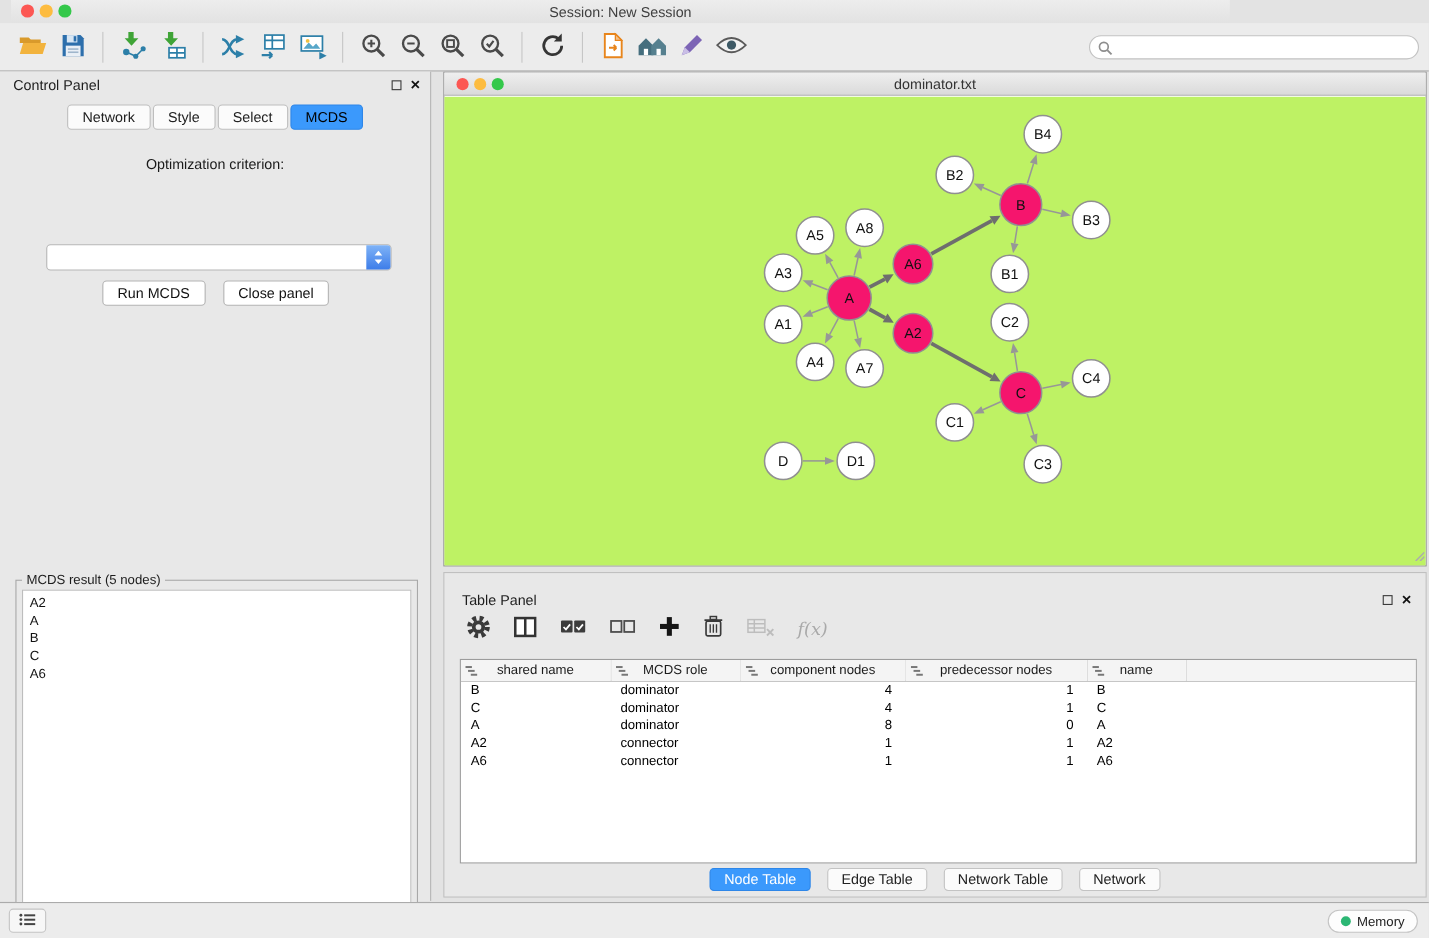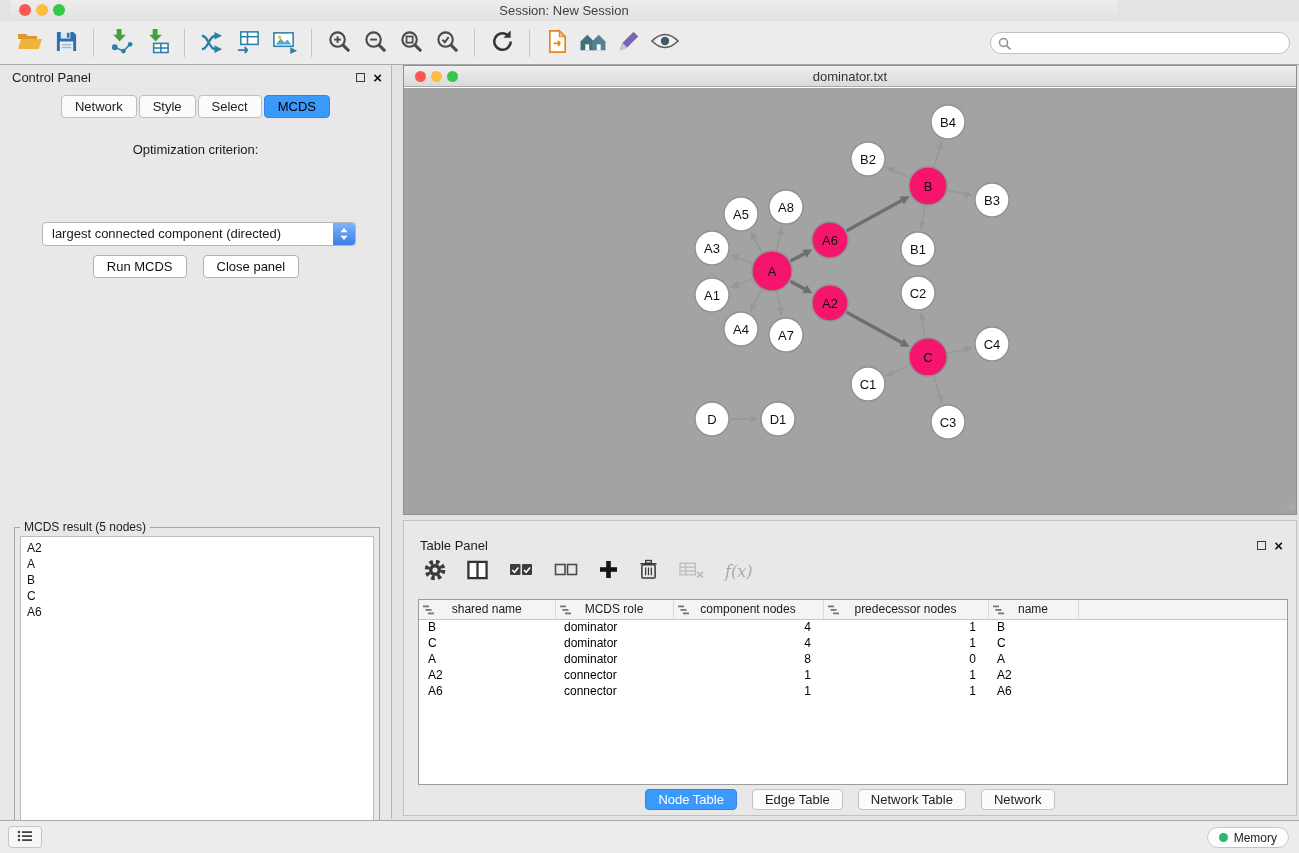--- a/index.html
+++ b/index.html
@@ -50,21 +50,21 @@
   .groupbox{position:absolute;left:14px;top:462px;width:366px;height:338px;border:1px solid #A8A8A8;background:#E8E8E8;}
   .groupbox-legend{position:absolute;top:-8px;left:5px;background:#E8E8E8;padding:0 4px;font-size:12px;color:#1c1c1c;}
   .mcds-list{position:absolute;left:5px;top:8px;right:5px;bottom:5px;background:#fff;border:1px solid #BDBDBD;padding:3px 6px;font-size:12px;line-height:16px;color:#111;overflow:auto;}
 
   
   .net-window{position:absolute;left:403px;top:65px;width:894px;height:450px;background:#fff;border:1px solid #8F8F8F;}
   .net-titlebar{position:relative;height:21px;background:linear-gradient(#EFEFEF,#DADADA);border-bottom:1px solid #A8A8A8;}
   .net-titlebar .title{text-align:center;line-height:21px;font-size:13px;color:#333;}
   .net-titlebar .tl{top:5px;width:11px;height:11px;}
   .net-titlebar .tl.red{left:11px;}.net-titlebar .tl.yellow{left:27px;}.net-titlebar .tl.green{left:43px;}
-  .net-canvas{position:absolute;left:0;top:22px;right:0;bottom:0;overflow:hidden;background:#a3a3a3;}
+  .net-canvas{position:absolute;left:0;top:22px;right:0;bottom:0;overflow:hidden;background:#bef264;}
   #graph-svg{position:absolute;left:0;top:0;}
   .resize-grip{position:absolute;right:1px;bottom:1px;}
 
   
   .table-panel{position:absolute;left:403px;top:520px;width:894px;height:296px;background:#E8E8E8;border:1px solid #C0C0C0;}
   .table-panel .panel-head{padding-left:16px;margin-top:12px;}
   .table-panel .float-ico{right:30px;}
   .table-panel .close-ico{right:13px;}
   .tp-toolbar{position:absolute;left:0;top:30px;height:40px;display:flex;align-items:center;padding-left:20px;gap:21px;}
   .tpbtn{display:flex;align-items:center;justify-content:center;}
@@ -276,21 +276,20 @@
     <span class="close-ico">×</span>
   </div>
   <div class="cp-tabs" id="cp-tabs">
       <div class="cp-tab">Network</div>
       <div class="cp-tab">Style</div>
       <div class="cp-tab">Select</div>
       <div class="cp-tab active">MCDS</div>
     </div>
   <div class="opt-label">Optimization criterion:</div>
   <div class="dropdown">
-    <span class="val">largest connected component (directed)</span>
     <span class="stepper">
       <svg width="10" height="14" viewBox="0 0 10 14">
           <path d="M5 1 L8.5 5.2 H1.5z" fill="#fff"></path>
           <path d="M5 13 L1.5 8.8 H8.5z" fill="#fff"></path>
         </svg>
     </span>
   </div>
   <div class="btn-row">
     <button class="btn">Run MCDS</button>
     <button class="btn">Close panel</button>

